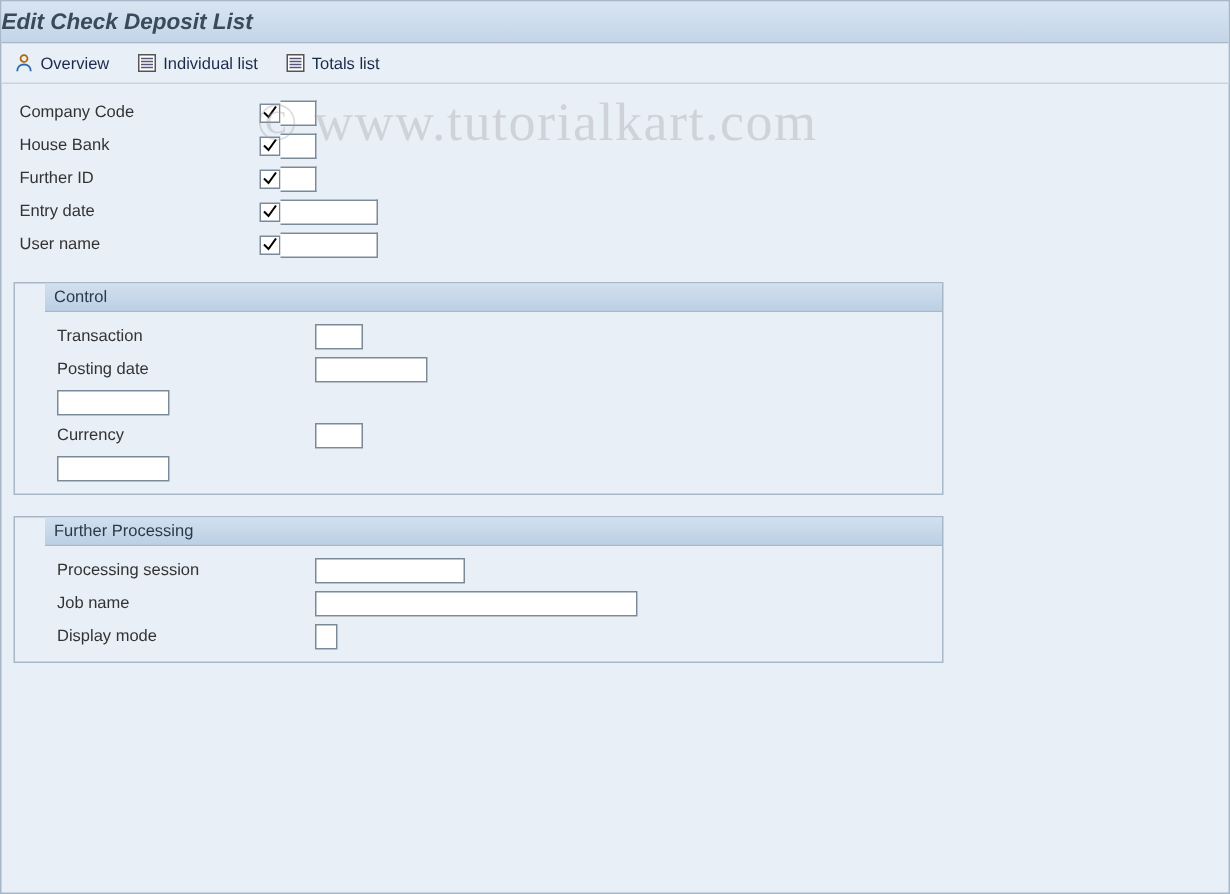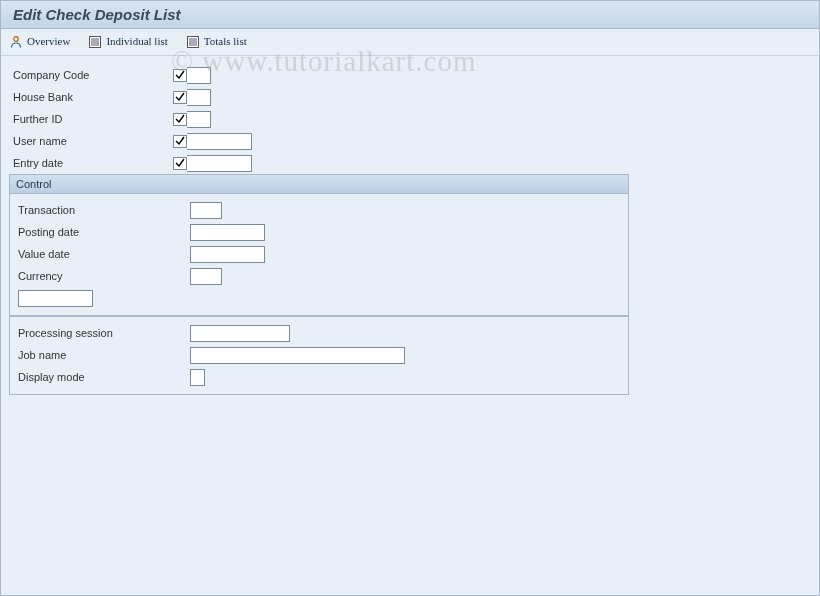--- a/index.html
+++ b/index.html
@@ -8,44 +8,43 @@
       font-size: 11px;
       background: #e8eff7;
       width: 820px;
       height: 596px;
       border: 1px solid #a8b8c8;
       color: #333;
       position: relative;
     }
     .title-bar {
       background: linear-gradient(to bottom, #d9e5f2 0%, #c3d5e8 100%);
-      padding: 5px 12px;
+      padding: 5px 0;
       border-bottom: 1px solid #a8b8c8;
     }
     .title-text {
       font-size: 15px;
       font-weight: bold;
       font-style: italic;
       color: #3a4a5a;
     }
     .toolbar {
       padding: 6px 8px 6px 8px;
       background: #e8eff7;
       border-bottom: 1px solid #c8d4e0;
       display: flex;
       gap: 18px;
       align-items: center;
     }
     .toolbar-btn {
       display: inline-flex;
-      align-items: flex-start;
+      align-items: flex-end;
       gap: 4px;
       cursor: pointer;
       color: #1a2a4a;
-      font-family: Liberation Serif, serif;
     }
     .toolbar-btn svg { flex-shrink: 0; }
     .content { padding: 8px 8px; }
     .field-row {
       display: flex;
       align-items: center;
       height: 22px;
       padding-left: 4px;
     }
     .field-label { width: 160px; }
@@ -72,39 +71,40 @@
     input.text.w40 { width: 24px; border-left: none; }
     input.text.w60 { width: 65px; border-left: none; }
     input.text.w35 { width: 32px; }
     input.text.w70 { width: 75px; }
     input.text.w100 { width: 100px; }
     input.text.w210 { width: 215px; }
     input.text.w14 { width: 15px; }
     .group-box {
       border: 1px solid #a8b8c8;
       background: #e8eff7;
-      margin-top: 0;
+      margin-top: 14px;
       width: 620px;
+      padding-left: 20px;
     }
     .group-header {
       background: linear-gradient(to bottom, #d2e0ef 0%, #bbd0e5 100%);
       padding: 3px 6px;
       border-bottom: 1px solid #a8b8c8;
       color: #2a3a4a;
     }
     .group-body { padding: 5px 4px 6px 4px; }
     .plain-checkbox {
       width: 13px; height: 13px; background:#fff; border:1px solid #7a8a99;
       display:inline-block; margin-right:4px; vertical-align:middle;
     }
     .watermark {
       position: absolute;
-      top: 44px;
+      top: 59px;
       left: 170px;
-      font-size: 29px;
+      font-size: 36px;
       color: rgba(160,160,160,0.35);
       font-family: Georgia, serif;
       letter-spacing: 1px;
       pointer-events: none;
       z-index: 5;
     }
   </style>
 </head>
 <body>
 
@@ -173,32 +173,32 @@
     <span class="input-wrap">
       <span class="chk-box">
           <svg width="10" height="10" viewBox="0 0 10 10">
             <path d="M1 5 L4 8 L9 1" fill="none" stroke="#000" stroke-width="1.4"></path>
           </svg>
         </span>
       <input class="text w40" type="text" style="">
     </span>
   </div>
   <div class="field-row">
+    <span class="field-label">Entry date</span>
+    <span class="input-wrap">
+      <span class="chk-box">
+          <svg width="10" height="10" viewBox="0 0 10 10">
+            <path d="M1 5 L4 8 L9 1" fill="none" stroke="#000" stroke-width="1.4"></path>
+          </svg>
+        </span>
+      <input class="text w60" type="text" style="">
+    </span>
+  </div>
+  <div class="field-row">
     <span class="field-label">User name</span>
-    <span class="input-wrap">
-      <span class="chk-box">
-          <svg width="10" height="10" viewBox="0 0 10 10">
-            <path d="M1 5 L4 8 L9 1" fill="none" stroke="#000" stroke-width="1.4"></path>
-          </svg>
-        </span>
-      <input class="text w60" type="text" style="">
-    </span>
-  </div>
-  <div class="field-row">
-    <span class="field-label">Entry date</span>
     <span class="input-wrap">
       <span class="chk-box">
           <svg width="10" height="10" viewBox="0 0 10 10">
             <path d="M1 5 L4 8 L9 1" fill="none" stroke="#000" stroke-width="1.4"></path>
           </svg>
         </span>
       <input class="text w60" type="text" style="">
     </span>
   </div>
 
@@ -207,34 +207,34 @@
     <div class="group-body">
       <div class="field-row">
         <span class="field-label wider">Transaction</span>
         <input class="text w35" type="text" style="">
       </div>
       <div class="field-row">
         <span class="field-label wider">Posting date</span>
         <input class="text w70" type="text" style="">
       </div>
       <div class="field-row">
-        <span class="field-label wider">Value date</span>
         <input class="text w70" type="text" style="">
       </div>
       <div class="field-row">
         <span class="field-label wider">Currency</span>
         <input class="text w35" type="text" style="">
       </div>
       <div class="field-row">
         <input class="text w70" type="text" style="">
       </div>
     </div>
   </div>
 
   <div class="group-box">
+    <div class="group-header">Further Processing</div>
     <div class="group-body">
       <div class="field-row">
         <span class="field-label wider">Processing session</span>
         <input class="text w100" type="text" style="">
       </div>
       <div class="field-row">
         <span class="field-label wider">Job name</span>
         <input class="text w210" type="text" style="">
       </div>
       <div class="field-row">

